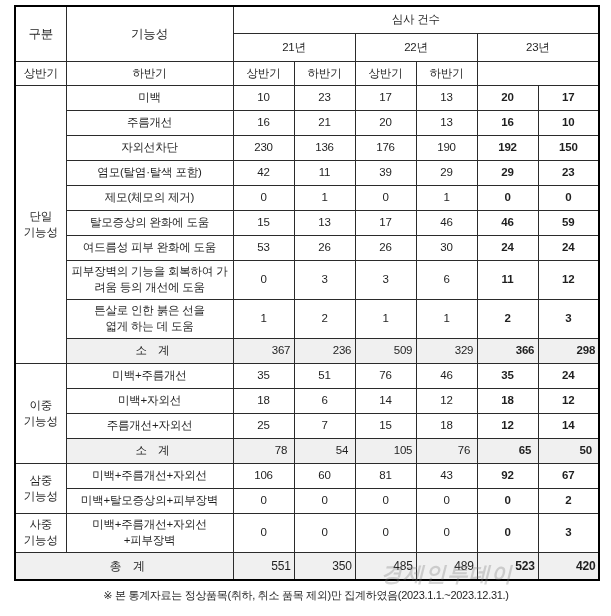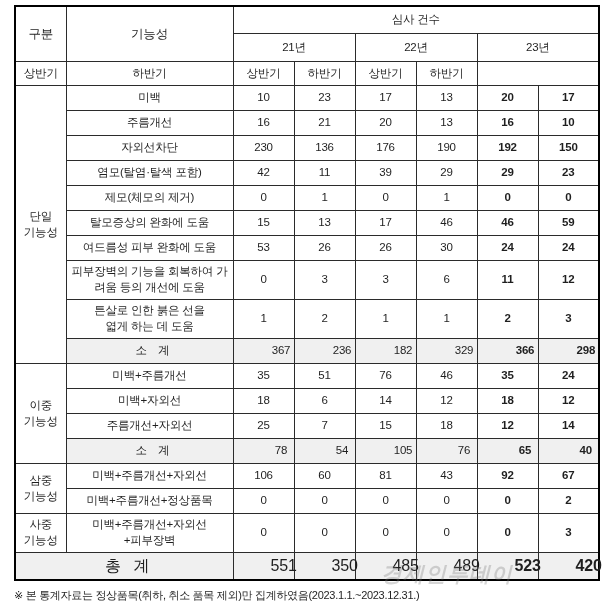--- a/index.html
+++ b/index.html
@@ -69,33 +69,33 @@
   td.num.bold { font-weight: bold; }
 
   tr.subtotal td, tr.total td {
     background: #f0f0f0;
     padding-left: 37px;
   }
   tr.subtotal td.lbl, tr.total td.lbl {
     letter-spacing: 4px;
     padding-left: 12px;
   }
-  tr.total td { font-size: 16px; margin-left: 44px; }
+  tr.total td { font-size: 12px; margin-left: 44px; }
 
   .datarow td { height: 20px; }
   .tworow td { height: 34px; }
   .subtotal td { height: 20px; }
   .total td { height: 22px; }
 
   #footnote {
     position: absolute;
     left: 14px;
     top: 588px;
     width: 584px;
-    text-align: left;
+    text-align: center;
     font-size: 11px;
     letter-spacing: -0.3px;
     color: #1f1f1f;
     white-space: nowrap;
   }
   #watermark {
     position: absolute;
     left: 381px;
     top: 560px;
     font-size: 21px;
@@ -225,21 +225,21 @@
           <td class="num">2</td>
           <td class="num">1</td>
           <td class="num">1</td>
           <td class="num bold">2</td>
           <td class="num bold">3</td>
         </tr>
         <tr class="subtotal">
           <td class="lbl">소 계</td>
           <td class="num">367</td>
           <td class="num">236</td>
-          <td class="num">182</td>
+          <td class="num">509</td>
           <td class="num">329</td>
           <td class="num bold">366</td>
           <td class="num bold">298</td>
         </tr>
         <tr class="datarow">
           <td class="group-cell thick-top" rowspan="4">이중
 기능성</td>
           <td class="func-cell thick-top">미백+주름개선</td>
           <td class="num thick-top">35</td>
           <td class="num thick-top">51</td>
@@ -266,35 +266,35 @@
           <td class="num bold">12</td>
           <td class="num bold">14</td>
         </tr>
         <tr class="subtotal">
           <td class="lbl">소 계</td>
           <td class="num">78</td>
           <td class="num">54</td>
           <td class="num">105</td>
           <td class="num">76</td>
           <td class="num bold">65</td>
-          <td class="num bold">40</td>
+          <td class="num bold">50</td>
         </tr>
         <tr class="datarow">
           <td class="group-cell thick-top" rowspan="2">삼중
 기능성</td>
           <td class="func-cell thick-top">미백+주름개선+자외선</td>
           <td class="num thick-top">106</td>
           <td class="num thick-top">60</td>
           <td class="num thick-top">81</td>
           <td class="num thick-top">43</td>
           <td class="num bold thick-top">92</td>
           <td class="num bold thick-top">67</td>
         </tr>
         <tr class="datarow">
-          <td class="func-cell">미백+주름개선+정상품목</td>
+          <td class="func-cell">미백+탈모증상의+피부장벽</td>
           <td class="num">0</td>
           <td class="num">0</td>
           <td class="num">0</td>
           <td class="num">0</td>
           <td class="num bold">0</td>
           <td class="num bold">2</td>
         </tr>
         <tr class="tworow">
           <td class="group-cell thick-top" rowspan="1">사중
 기능성</td>

